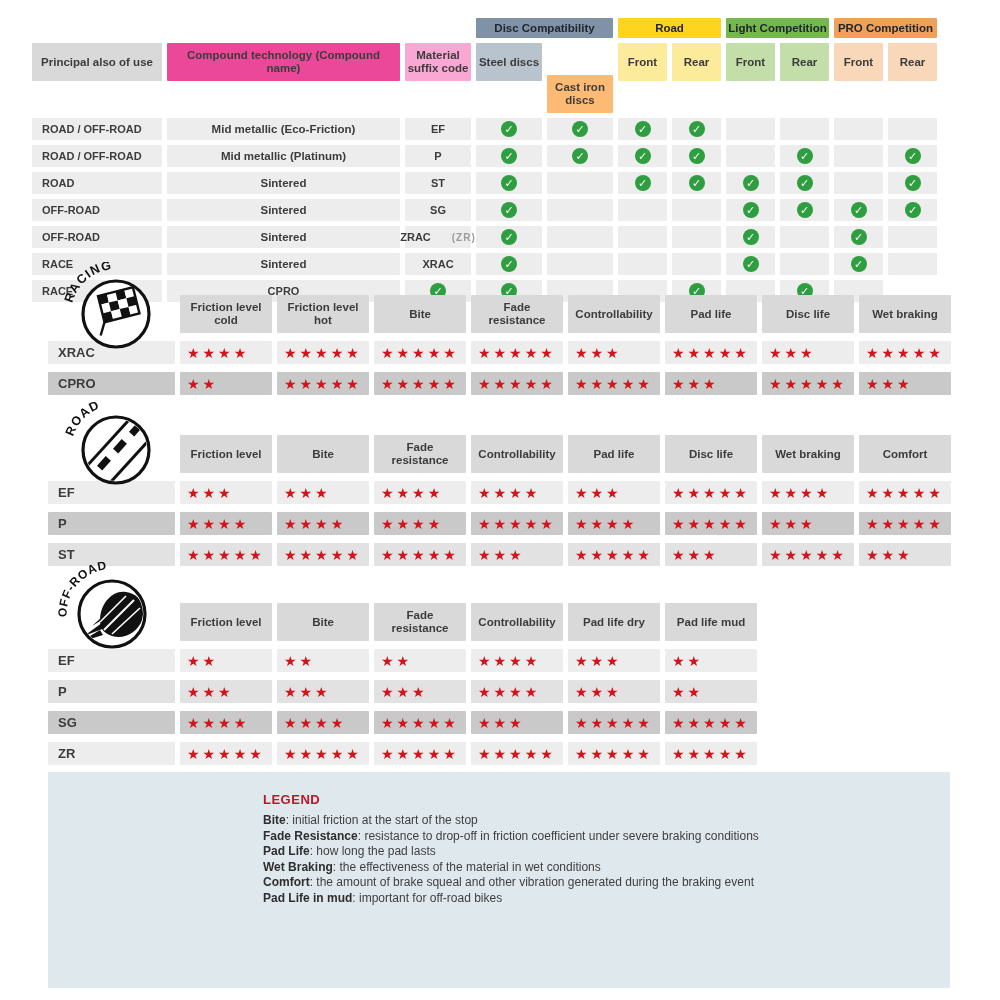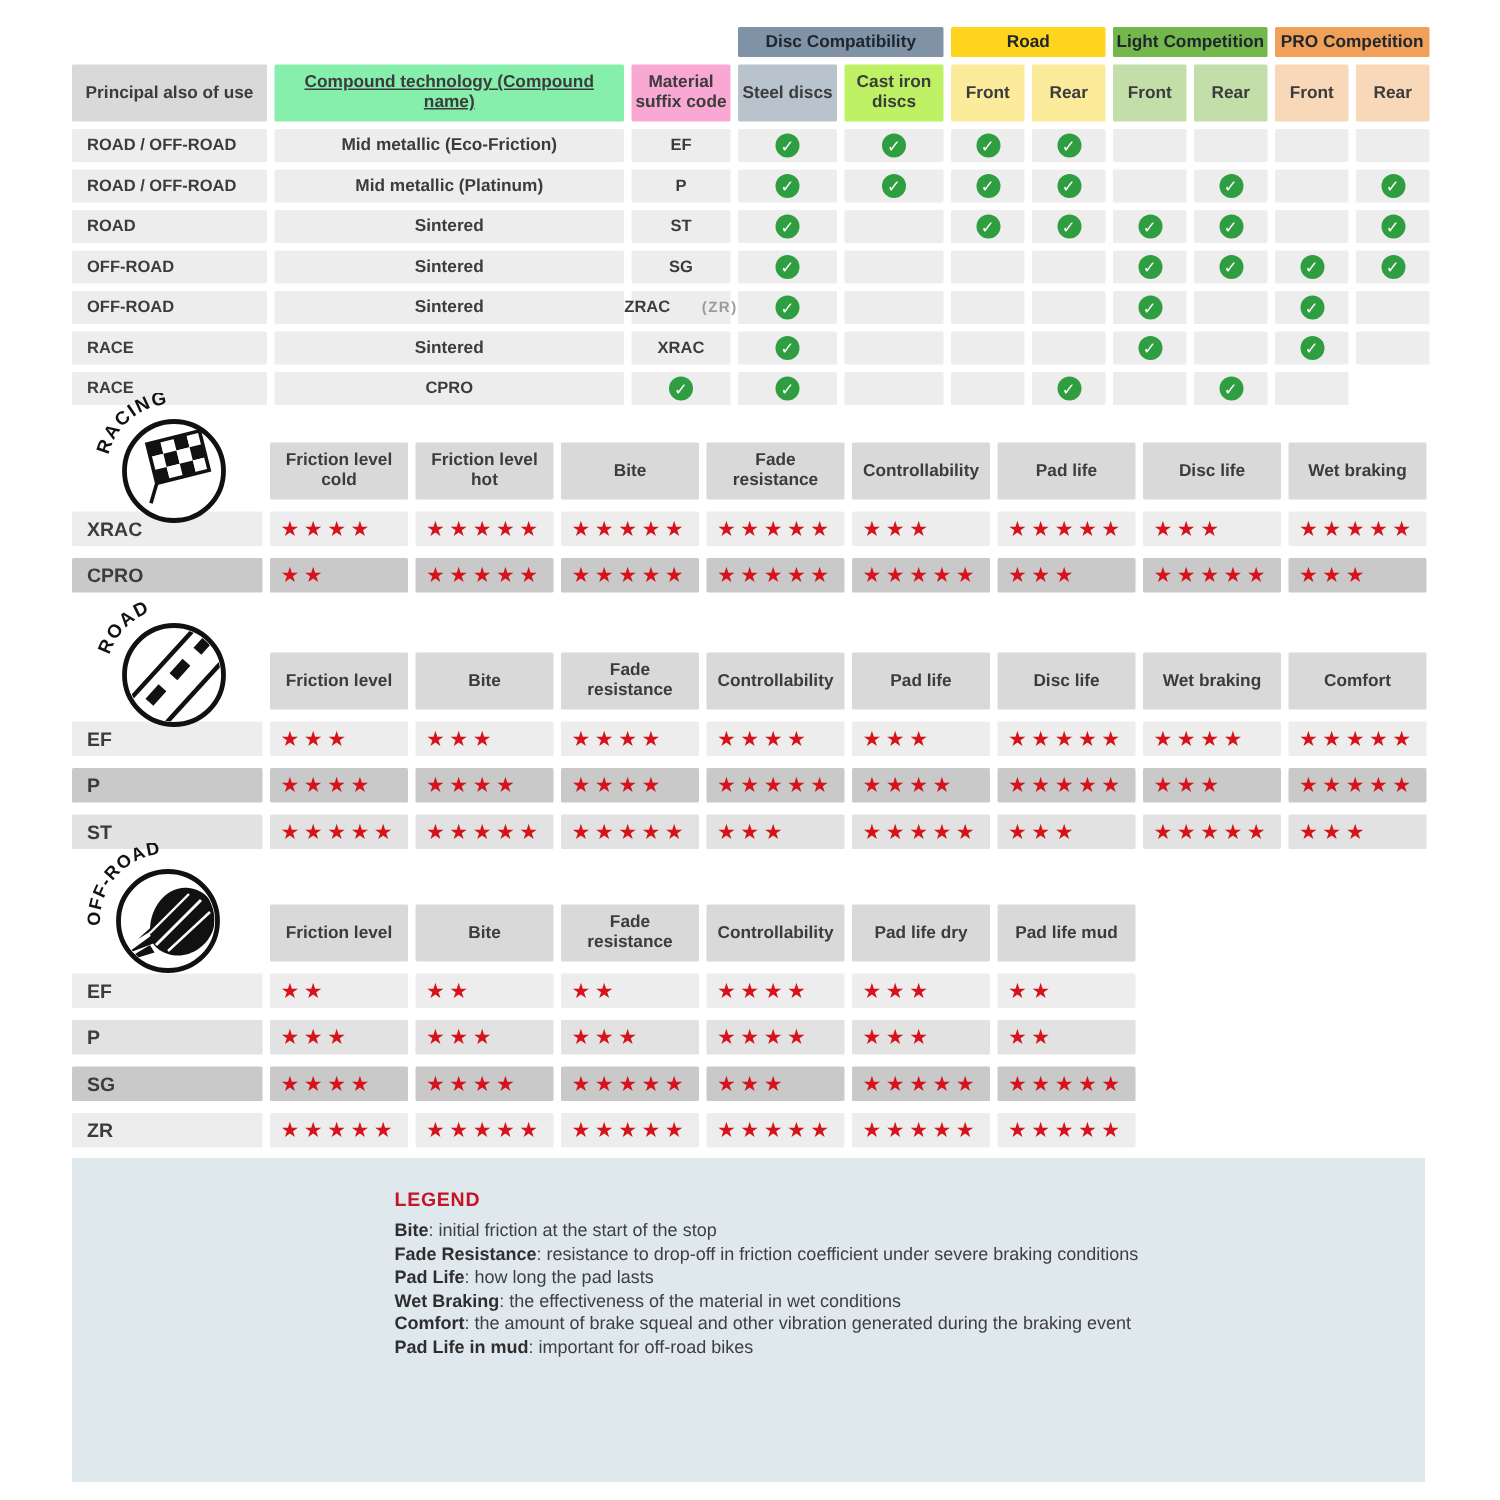--- a/index.html
+++ b/index.html
@@ -1,20 +1,20 @@
 <!DOCTYPE html>
 <html><head>
 <meta charset="utf-8">
 <style>
   html,body{margin:0;padding:0;background:#fff;}
   .page{position:relative;width:1000px;height:1000px;background:#fff;overflow:hidden;
         font-family:"Liberation Sans",sans-serif;color:#3c3c3c;}
 
   
-  .compat{position:absolute;left:48px;top:18px;}
+  .compat{position:absolute;left:32px;top:18px;}
   #compatGrid{display:grid;grid-template-columns:130px 233px 66px 66px 66px 49px 49px 49px 49px 49px 49px;
               column-gap:5px;row-gap:5px;}
   .group-spacer{height:20px;}
   .gcell{height:20px;display:flex;align-items:center;justify-content:center;
          font-size:11.5px;font-weight:bold;color:#20262e;border-radius:1px;}
   .hcell{height:38px;display:flex;align-items:center;justify-content:center;text-align:center;
          font-size:11.5px;font-weight:bold;line-height:13px;color:#3c3c3c;border-radius:1px;padding:0 2px;box-sizing:border-box;}
   .dcell{height:22px;display:flex;align-items:center;justify-content:center;background:#EDEDED;border-radius:1px;}
   .dcell.use{justify-content:flex-start;padding-left:10px;font-size:11px;font-weight:bold;box-sizing:border-box;}
   .dcell.tech{font-size:11.5px;font-weight:bold;}
@@ -48,24 +48,24 @@
 <div class="page">
 
   <section class="compat">
     <div id="compatGrid">
         <div class="group-spacer" style="grid-column: 1 / span 3;"></div>
         <div class="gcell" style="grid-column: 4 / span 2; background: rgb(128, 147, 166);">Disc Compatibility</div>
         <div class="gcell" style="grid-column: 6 / span 2; background: rgb(255, 212, 30);">Road</div>
         <div class="gcell" style="grid-column: 8 / span 2; background: rgb(116, 183, 76);">Light Competition</div>
         <div class="gcell" style="grid-column: 10 / span 2; background: rgb(240, 160, 88);">PRO Competition</div>
         <div class="hcell" style="background: rgb(217, 217, 217);">Principal also of use</div>
-        <div class="hcell" style="background: #86efac; text-decoration: underline;">Compound technology (Compound name)</div>
+        <div class="hcell" style="background: #ec4899;">Compound technology (Compound name)</div>
         <div class="hcell" style="background: #f9a8d4;">Material suffix code</div>
         <div class="hcell" style="background: rgb(185, 195, 205);">Steel discs</div>
-        <div class="hcell" style="background: #bef264;">Cast iron discs</div>
+        <div class="hcell" style="background: #fdba74; margin-top: 32px;">Cast iron discs</div>
         <div class="hcell" style="background: rgb(252, 235, 155);">Front</div>
         <div class="hcell" style="background: rgb(252, 235, 155);">Rear</div>
         <div class="hcell" style="background: rgb(195, 222, 168);">Front</div>
         <div class="hcell" style="background: rgb(195, 222, 168);">Rear</div>
         <div class="hcell" style="background: rgb(248, 216, 184);">Front</div>
         <div class="hcell" style="background: rgb(248, 216, 184);">Rear</div>
         <div class="dcell use">ROAD / OFF-ROAD</div>
         <div class="dcell tech">Mid metallic (Eco-Friction)</div>
         <div class="dcell suffix">
           <span>EF</span>

